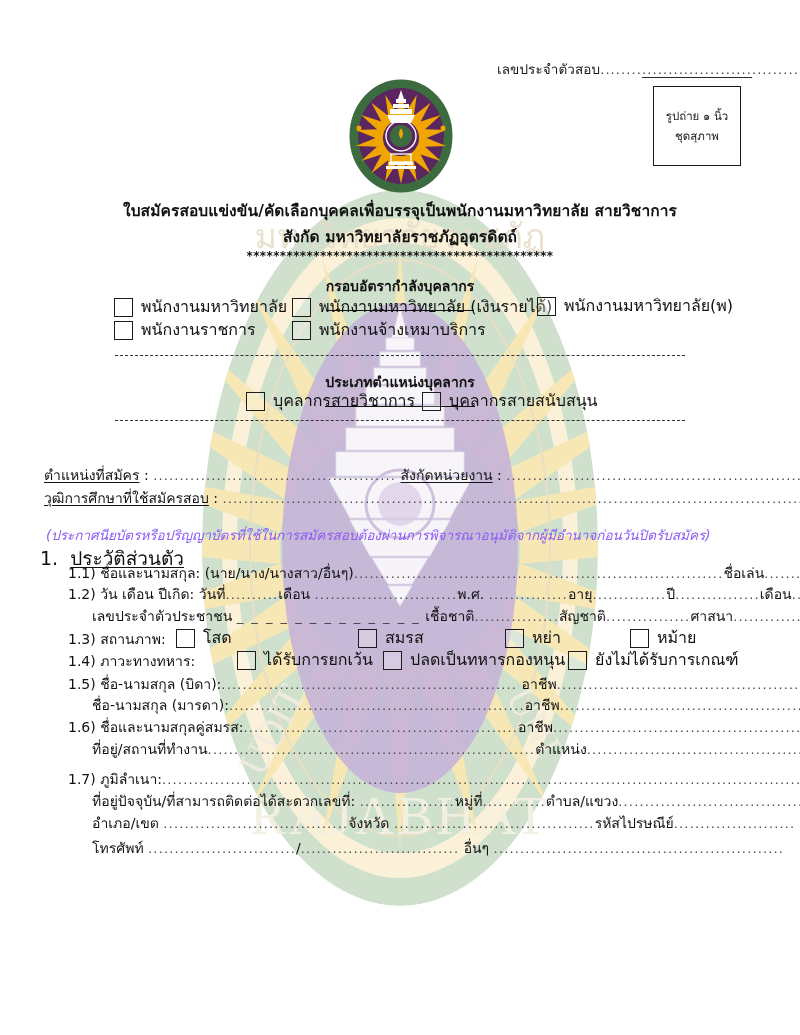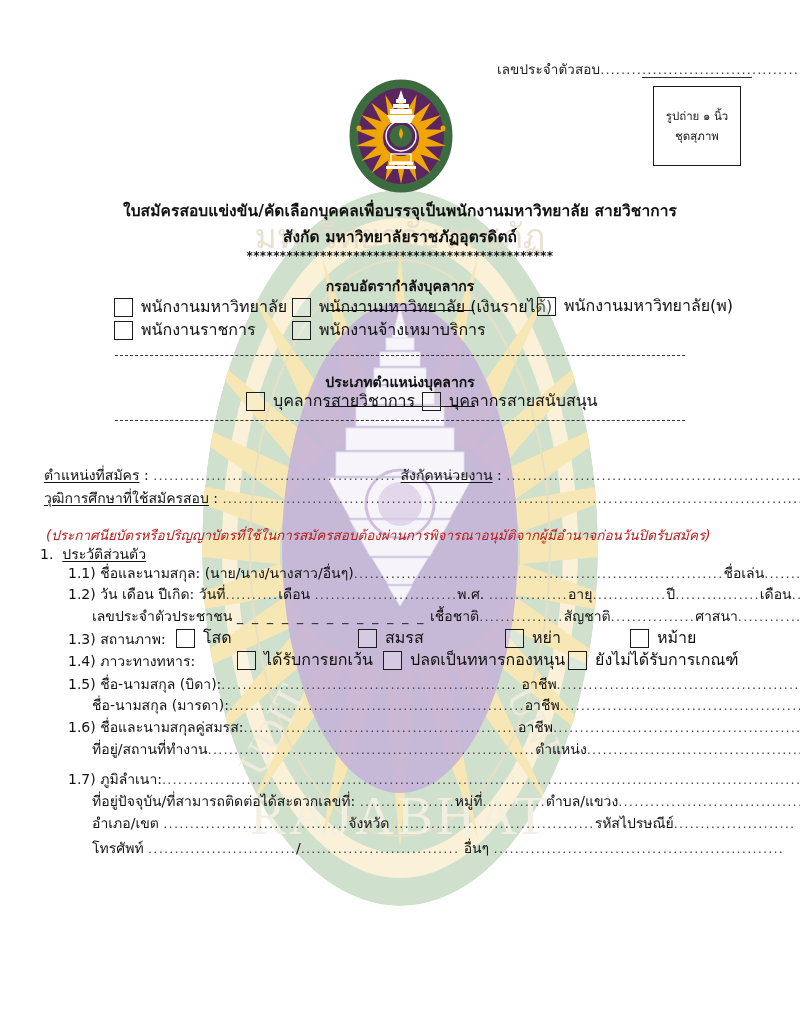--- a/index.html
+++ b/index.html
@@ -179,38 +179,37 @@
   .u { text-decoration: underline; text-underline-offset: 2px; }
   .dots {
     letter-spacing: 1.15px;
     color: #4a4a4a;
     font-size: 13px;
   }
   .dashes {
     letter-spacing: 2px;
     color: #3a3a3a;
     font-size: 13px;
-    font-weight: bold;
   }
 
   .italic-note {
     position: absolute;
     left: 46px;
     top: 524px;
     font-size: 13.5px;
     font-style: italic;
-    color: #b91c1c;
+    color: #8b5cf6;
     white-space: nowrap;
   }
 
   .sec-num {
     position: absolute;
     left: 40px;
     top: 543px;
-    font-size: 14px;
+    font-size: 19px;
     color: #111;
   }
   .sec-num .u { font-weight: normal; }
 </style>
 </head>
 <body>
 
 <div class="page">
 
   <div class="watermark">

